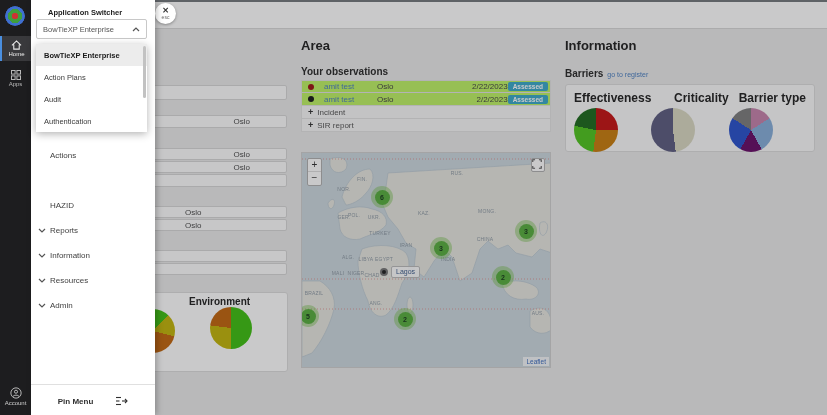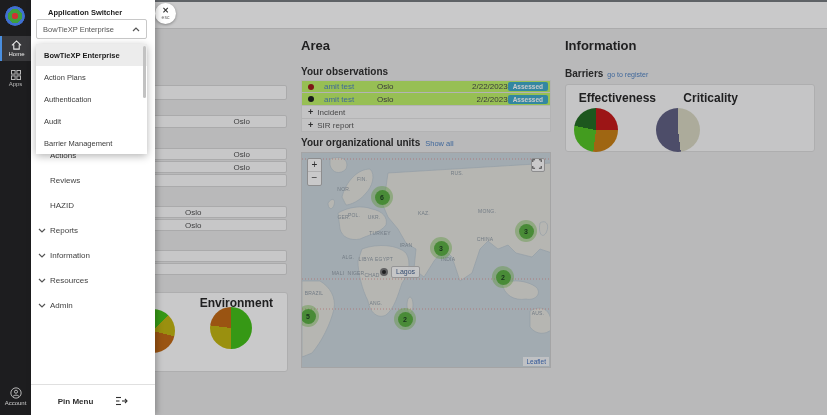--- a/index.html
+++ b/index.html
@@ -17,21 +17,21 @@
   .fr4{left:120px;top:161px;width:167px;height:12px;justify-content:flex-end;padding-right:36px;}
   .fr5{left:120px;top:174px;width:167px;height:13px;}
   .fr6{left:120px;top:206px;width:167px;height:12px;padding-left:64px;}
   .fr7{left:120px;top:219px;width:167px;height:12px;padding-left:64px;}
   .fr8{left:120px;top:250px;width:167px;height:12px;}
   .fr9{left:120px;top:263px;width:167px;height:12px;}
 
   .card-left{position:absolute;left:100px;top:292px;width:188px;height:80px;background:#fff;border:1px solid #dcdcdc;border-radius:3px;}
   .pie{border-radius:50%;}
   .pie-partial{position:absolute;left:30px;top:16px;width:44px;height:44px;}
-  .env-title{position:absolute;left:88px;top:3px;width:84px;text-align:right;font-size:12px;font-weight:bold;color:#222;}
+  .env-title{position:absolute;left:88px;top:3px;width:84px;text-align:left;font-size:10px;font-weight:bold;color:#222;}
   .pie-env{position:absolute;left:109px;top:14px;width:42px;height:42px;}
 
   
   .area-title{position:absolute;left:301px;top:38px;font-size:13px;font-weight:bold;color:#222;}
   .obs-title{position:absolute;left:301px;top:66px;font-size:10px;font-weight:bold;color:#2a2a2a;}
   .obs-table{position:absolute;left:301px;top:80px;width:250px;}
   .obs-row{height:13px;display:flex;align-items:center;background:#bef264;border:1px solid #e2e2e2;border-top:none;font-size:8px;color:#444;}
   .obs-row:first-child{border-top:1px solid #e2e2e2;}
   .bullet{width:6px;height:6px;border-radius:50%;margin-left:6px;flex:none;}
   .obs-name{margin-left:10px;width:56px;color:#4a7fc1;cursor:pointer;}
@@ -143,23 +143,20 @@
     <div class="add-row">
       <span class="plus">+</span>
       <span>Incident</span>
     </div>
     <div class="add-row">
       <span class="plus">+</span>
       <span>SIR report</span>
     </div>
   </div>
 
-  <div class="org-line">
-    <span>Your organizational units</span><span class="show-all">Show all</span>
-  </div>
 
   <div class="map" id="map">
     <svg width="250" height="216" viewBox="0 0 250 216">
       <g fill="#e7e7e0" stroke="#b3c3cf" stroke-width="0.6">
         <path d="M28,6 C38,2 48,6 44,16 C38,22 30,20 28,12 Z"></path>
         <path d="M26,50 C30,44 34,46 32,52 C30,58 26,56 26,50 Z"></path>
         <path d="M40,44 C44,28 56,16 68,16 C74,22 70,34 64,40 C58,48 48,52 44,52 Z"></path>
         <path d="M36,60 C46,54 60,52 70,56 C80,58 86,64 84,72 C78,80 66,82 58,86 C48,88 40,84 38,76 Z"></path>
         <path d="M86,20 L250,10 L250,100 L238,96 L230,104 L214,100 L206,92 L196,96 L186,88 L178,96 L170,120 L158,128 L150,104 L142,96 L132,108 L122,124 L112,116 L114,96 L104,90 L96,76 L86,64 L80,50 L84,34 Z"></path>
         <path d="M238,70 C244,66 248,72 244,80 C240,86 236,80 238,70 Z"></path>
@@ -235,20 +232,24 @@
   </div>
   <div class="info-card">
     <div class="chart-col">
       <div class="ct">Effectiveness</div>
       <div class="pie" style="background: conic-gradient(rgb(196, 19, 19) 0%, rgb(196, 19, 19) 25%, rgb(200, 125, 14) 25%, rgb(200, 125, 14) 52%, rgb(79, 196, 31) 52%, rgb(79, 196, 31) 78%, rgb(30, 106, 30) 78%, rgb(30, 106, 30) 100%);"></div>
     </div>
     <div class="chart-col">
       <div class="ct">Criticality</div>
       <div class="pie" style="background: conic-gradient(rgb(217, 216, 194) 0%, rgb(217, 216, 194) 48%, rgb(92, 92, 128) 48%, rgb(92, 92, 128) 100%);"></div>
     </div>
+    <div class="chart-col">
+      <div class="ct">Barrier type</div>
+      <div class="pie" style="background: conic-gradient(rgb(197, 131, 171) 0%, rgb(197, 131, 171) 16%, rgb(135, 174, 217) 16%, rgb(135, 174, 217) 42%, rgb(103, 13, 103) 42%, rgb(103, 13, 103) 58%, rgb(42, 82, 204) 58%, rgb(42, 82, 204) 84%, rgb(125, 125, 125) 84%, rgb(125, 125, 125) 100%);"></div>
+    </div>
   </div>
 
   <div class="dim"></div>
 
   <div class="close-btn">
     <span class="close-x">✕</span>
     <span class="close-esc">esc</span>
   </div>
 
   <aside class="sidebar">
@@ -286,31 +287,27 @@
     <div class="select">
       <span>BowTieXP Enterprise</span>
       <svg class="chev" width="8" height="7" viewBox="0 0 8 7">
         <polyline points="1,5 4,2 7,5" fill="none" stroke="#555" stroke-width="1.2"></polyline>
       </svg>
     </div>
 
     <div class="dropdown">
       <div class="dd-item selected">BowTieXP Enterprise</div>
       <div class="dd-item">Action Plans</div>
+      <div class="dd-item">Audit</div>
       <div class="dd-item">Authentication</div>
-      <div class="dd-item">Audit</div>
-      <div class="dd-item">Barrier Management</div>
       <div class="dd-scroll"></div>
     </div>
 
     <div class="menu-item" style="top:148px">
       <span class="ml">Actions</span>
-    </div>
-    <div class="menu-item" style="top:173px">
-      <span class="ml">Reviews</span>
     </div>
     <div class="menu-item" style="top:223px">
       <svg class="chev" width="8" height="7" viewBox="0 0 8 7">
           <polyline points="1,2 4,5 7,2" fill="none" stroke="#555" stroke-width="1.2"></polyline>
         </svg>
       <span class="ml">Reports</span>
     </div>
     <div class="menu-item" style="top:198px">
       <span class="ml">HAZID</span>
     </div>

